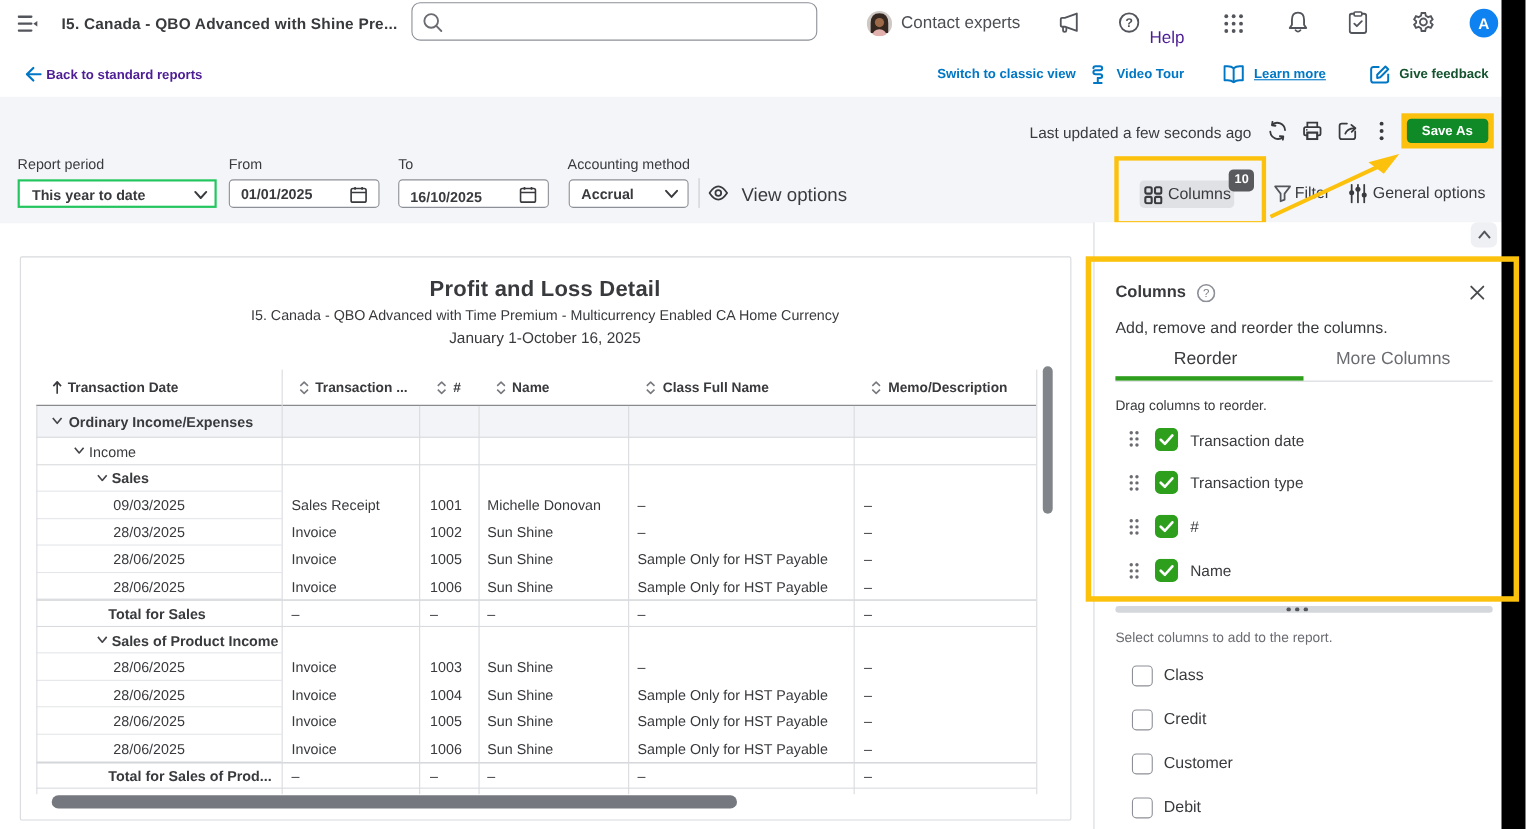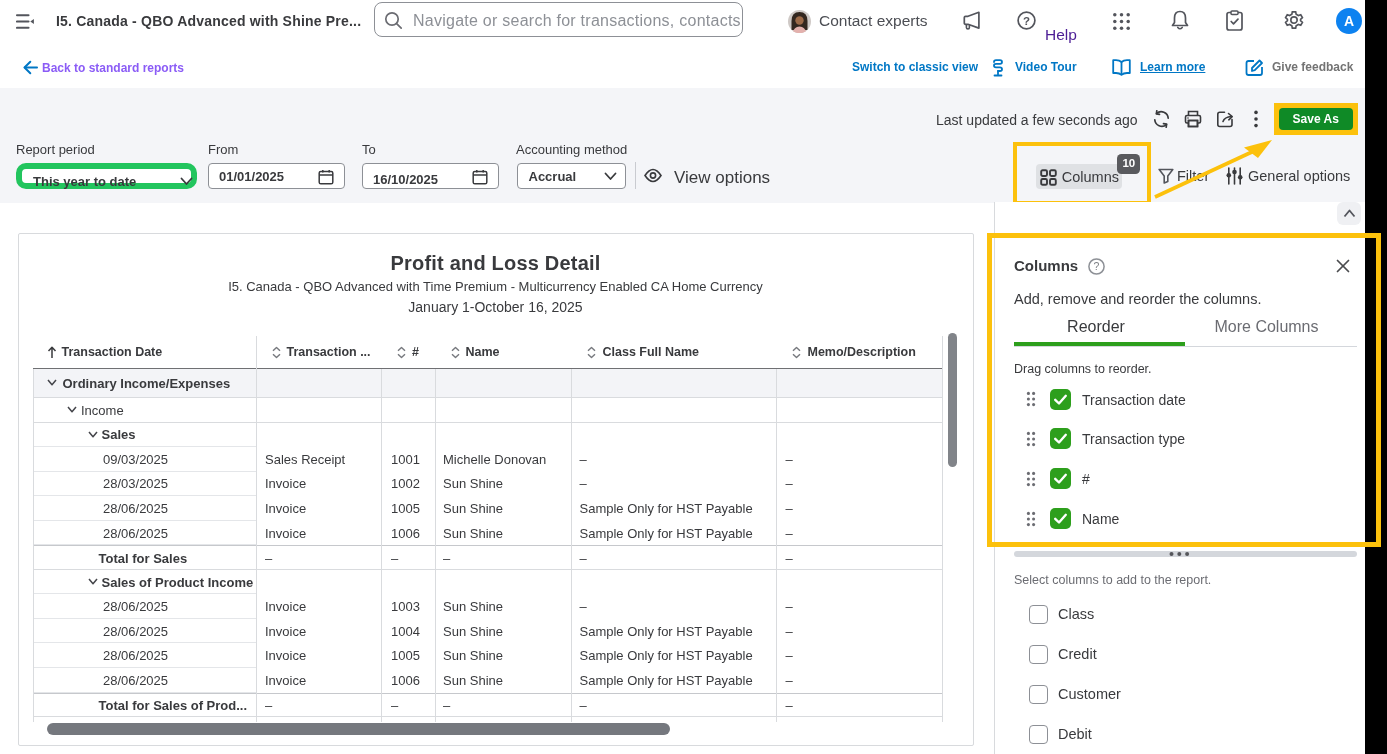--- a/index.html
+++ b/index.html
@@ -19,21 +19,20 @@
 <path d="M17.9 7 L14.3 9.5 L17.9 12 Z" fill="#53555c"></path>
 </svg>
 </div>
 <div class="abs" style="left:56px;top:12.5px;font-size:14px;font-weight:bold;letter-spacing:0.2px">I5. Canada - QBO Advanced with Shine Pre...</div>
 
 <div class="abs" style="left:374px;top:2px;width:369px;height:35px;border:1px solid #8d9096;border-radius:8px;background:#fff;overflow:hidden">
   <svg class="abs" style="left:9px;top:8px" width="19" height="19" viewBox="0 0 19 19">
       <circle cx="8" cy="8" r="6.2" fill="none" stroke="#6b6c72" stroke-width="1.7"></circle>
       <line x1="12.6" y1="12.6" x2="17.2" y2="17.2" stroke="#6b6c72" stroke-width="1.7" stroke-linecap="round"></line>
     </svg>
-  <div class="abs" style="left:38px;top:9px;font-size:16px;color:#8d9096;white-space:nowrap;letter-spacing:0.25px">Navigate or search for transactions, contacts</div>
 </div>
 
 <div class="abs" style="left:788px;top:10px">
 <svg width="23" height="23" viewBox="0 0 23 23">
 <defs>
         <clipPath id="avc">
           <circle cx="11.5" cy="11.5" r="11.5"></circle>
         </clipPath>
       </defs>
 <g clip-path="url(#avc)">
@@ -102,21 +101,21 @@
 <div class="abs" style="left:1336px;top:8px;width:26px;height:26px;border-radius:50%;background:#0d82f0;color:#fff;font-size:14px;font-weight:bold;text-align:center;line-height:26px">A</div>
 
 <div class="abs" style="left:23px;top:60px">
 <svg width="15" height="15" viewBox="0 0 15 15">
       <g stroke="#0077c5" stroke-width="2" stroke-linecap="round" stroke-linejoin="round" fill="none">
         <line x1="14" y1="7.5" x2="1.8" y2="7.5"></line>
         <path d="M7.3 1.8 L1.5 7.5 L7.3 13.2"></path>
       </g>
     </svg>
 </div>
-<div class="abs" style="left:42px;top:61px;font-size:12px;font-weight:bold;color:#8b5cf6">Back to standard reports</div>
+<div class="abs" style="left:42px;top:61px;font-size:12px;font-weight:bold;color:#4c1d95">Back to standard reports</div>
 
 <div class="abs" style="left:852px;top:60px;font-size:12px;font-weight:bold;color:#0077c5">Switch to classic view</div>
 
 <div class="abs" style="left:989px;top:59px">
 <svg width="18" height="18" viewBox="0 0 18 18" fill="none" stroke="#0077c5" stroke-width="1.8" stroke-linecap="round">
 <path d="M5 3 Q5 1.2 7 1.2 L11 1.2 Q13 1.2 13 3 Q13 4.8 11 4.8 L7 4.8 Q5 4.8 5 6.6 Q5 8.4 7 8.4 L11 8.4 Q13 8.4 13 10.2 Q13 12 11 12 L9 12"></path>
 <path d="M9 12 L9 15.5"></path>
       <path d="M5.5 16.5 L12.5 16.5"></path>
 </svg>
 </div>
@@ -129,21 +128,21 @@
     </svg>
 </div>
 <div class="abs" style="left:1140px;top:60px;font-size:12px;font-weight:bold;color:#0077c5;text-decoration:underline">Learn more</div>
 
 <div class="abs" style="left:1245px;top:58px">
 <svg width="19" height="19" viewBox="0 0 19 19" fill="none" stroke="#0077c5" stroke-width="1.8" stroke-linejoin="round">
       <path d="M17 9 L17 15 Q17 17 15 17 L3.5 17 Q1.5 17 1.5 15 L1.5 5 Q1.5 3 3.5 3 L9 3"></path>
       <path d="M7 13 L7 10 L14.5 2.5 L17 5 L9.8 12.2 Z"></path>
     </svg>
 </div>
-<div class="abs" style="left:1272px;top:60px;font-size:12px;font-weight:bold;color:#737373">Give feedback</div>
+<div class="abs" style="left:1272px;top:60px;font-size:12px;font-weight:bold;color:#14532d">Give feedback</div>
 
 <div class="abs" style="left:0;top:88px;width:1387px;height:115px;background:#f4f5f8"></div>
 
 <div class="abs" style="left:936px;top:112px;font-size:14px">Last updated a few seconds ago</div>
 
 <div class="abs" style="left:1152px;top:110px">
 <svg width="19" height="18" viewBox="0 0 19 18" fill="none" stroke="#393a3d" stroke-width="1.7" stroke-linecap="round">
       <path d="M16.2 8.2 A7 7 0 0 0 4.6 3.4"></path>
       <path d="M2.8 9.8 A7 7 0 0 0 14.4 14.6"></path>
       <path d="M4.8 0.8 L4.4 3.9 L7.5 4.3" stroke-linejoin="round"></path>
@@ -178,21 +177,21 @@
 </div>
 
 <div class="abs" style="left:1274px;top:103px;width:83.5px;height:31.5px;background:#fcc10c"></div>
 <div class="abs" style="left:1278.5px;top:107.5px;width:74.5px;height:22.5px;background:#0f8a26;border-radius:4px;color:#fff;font-size:12px;font-weight:bold;text-align:center;line-height:22.5px">Save As</div>
 
 <div class="abs" style="left:16px;top:142px;font-size:13px">Report period</div>
 <div class="abs" style="left:208px;top:142px;font-size:13px">From</div>
 <div class="abs" style="left:362px;top:142px;font-size:13px">To</div>
 <div class="abs" style="left:516px;top:142px;font-size:13px">Accounting method</div>
 
-<div class="abs" style="left:16px;top:163px;width:181px;height:26px;background:#fff;border:6px solid #22c55e;border-radius:10px">
+<div class="abs" style="left:16px;top:163px;width:181px;height:26px;background:#fff;border:2px solid #22c55e;border-radius:0">
   <div class="abs" style="left:11px;top:4.5px;font-size:13px;font-weight:bold">This year to date</div>
   <svg class="abs" style="left:158px;top:8px" width="13" height="9" viewBox="0 0 13 9">
       <path d="M1.5 1.5 L6.5 7 L11.5 1.5" fill="none" stroke="#393a3d" stroke-width="1.8" stroke-linecap="round" stroke-linejoin="round"></path>
     </svg>
 </div>
 <div class="abs" style="left:208px;top:163px;width:136.5px;height:26px;background:#fff;border:1px solid #8d9096;border-radius:4px">
   <div class="abs" style="left:10px;top:4.5px;font-size:13px;font-weight:bold">01/01/2025</div>
   <svg class="abs" style="left:109px;top:4.5px" width="16" height="16" viewBox="0 0 16 16" fill="none" stroke="#393a3d" stroke-width="1.5">
       <rect x="1.2" y="2.4" width="13.6" height="12.4" rx="1.6"></rect>
       <line x1="1.2" y1="6" x2="14.8" y2="6"></line>

